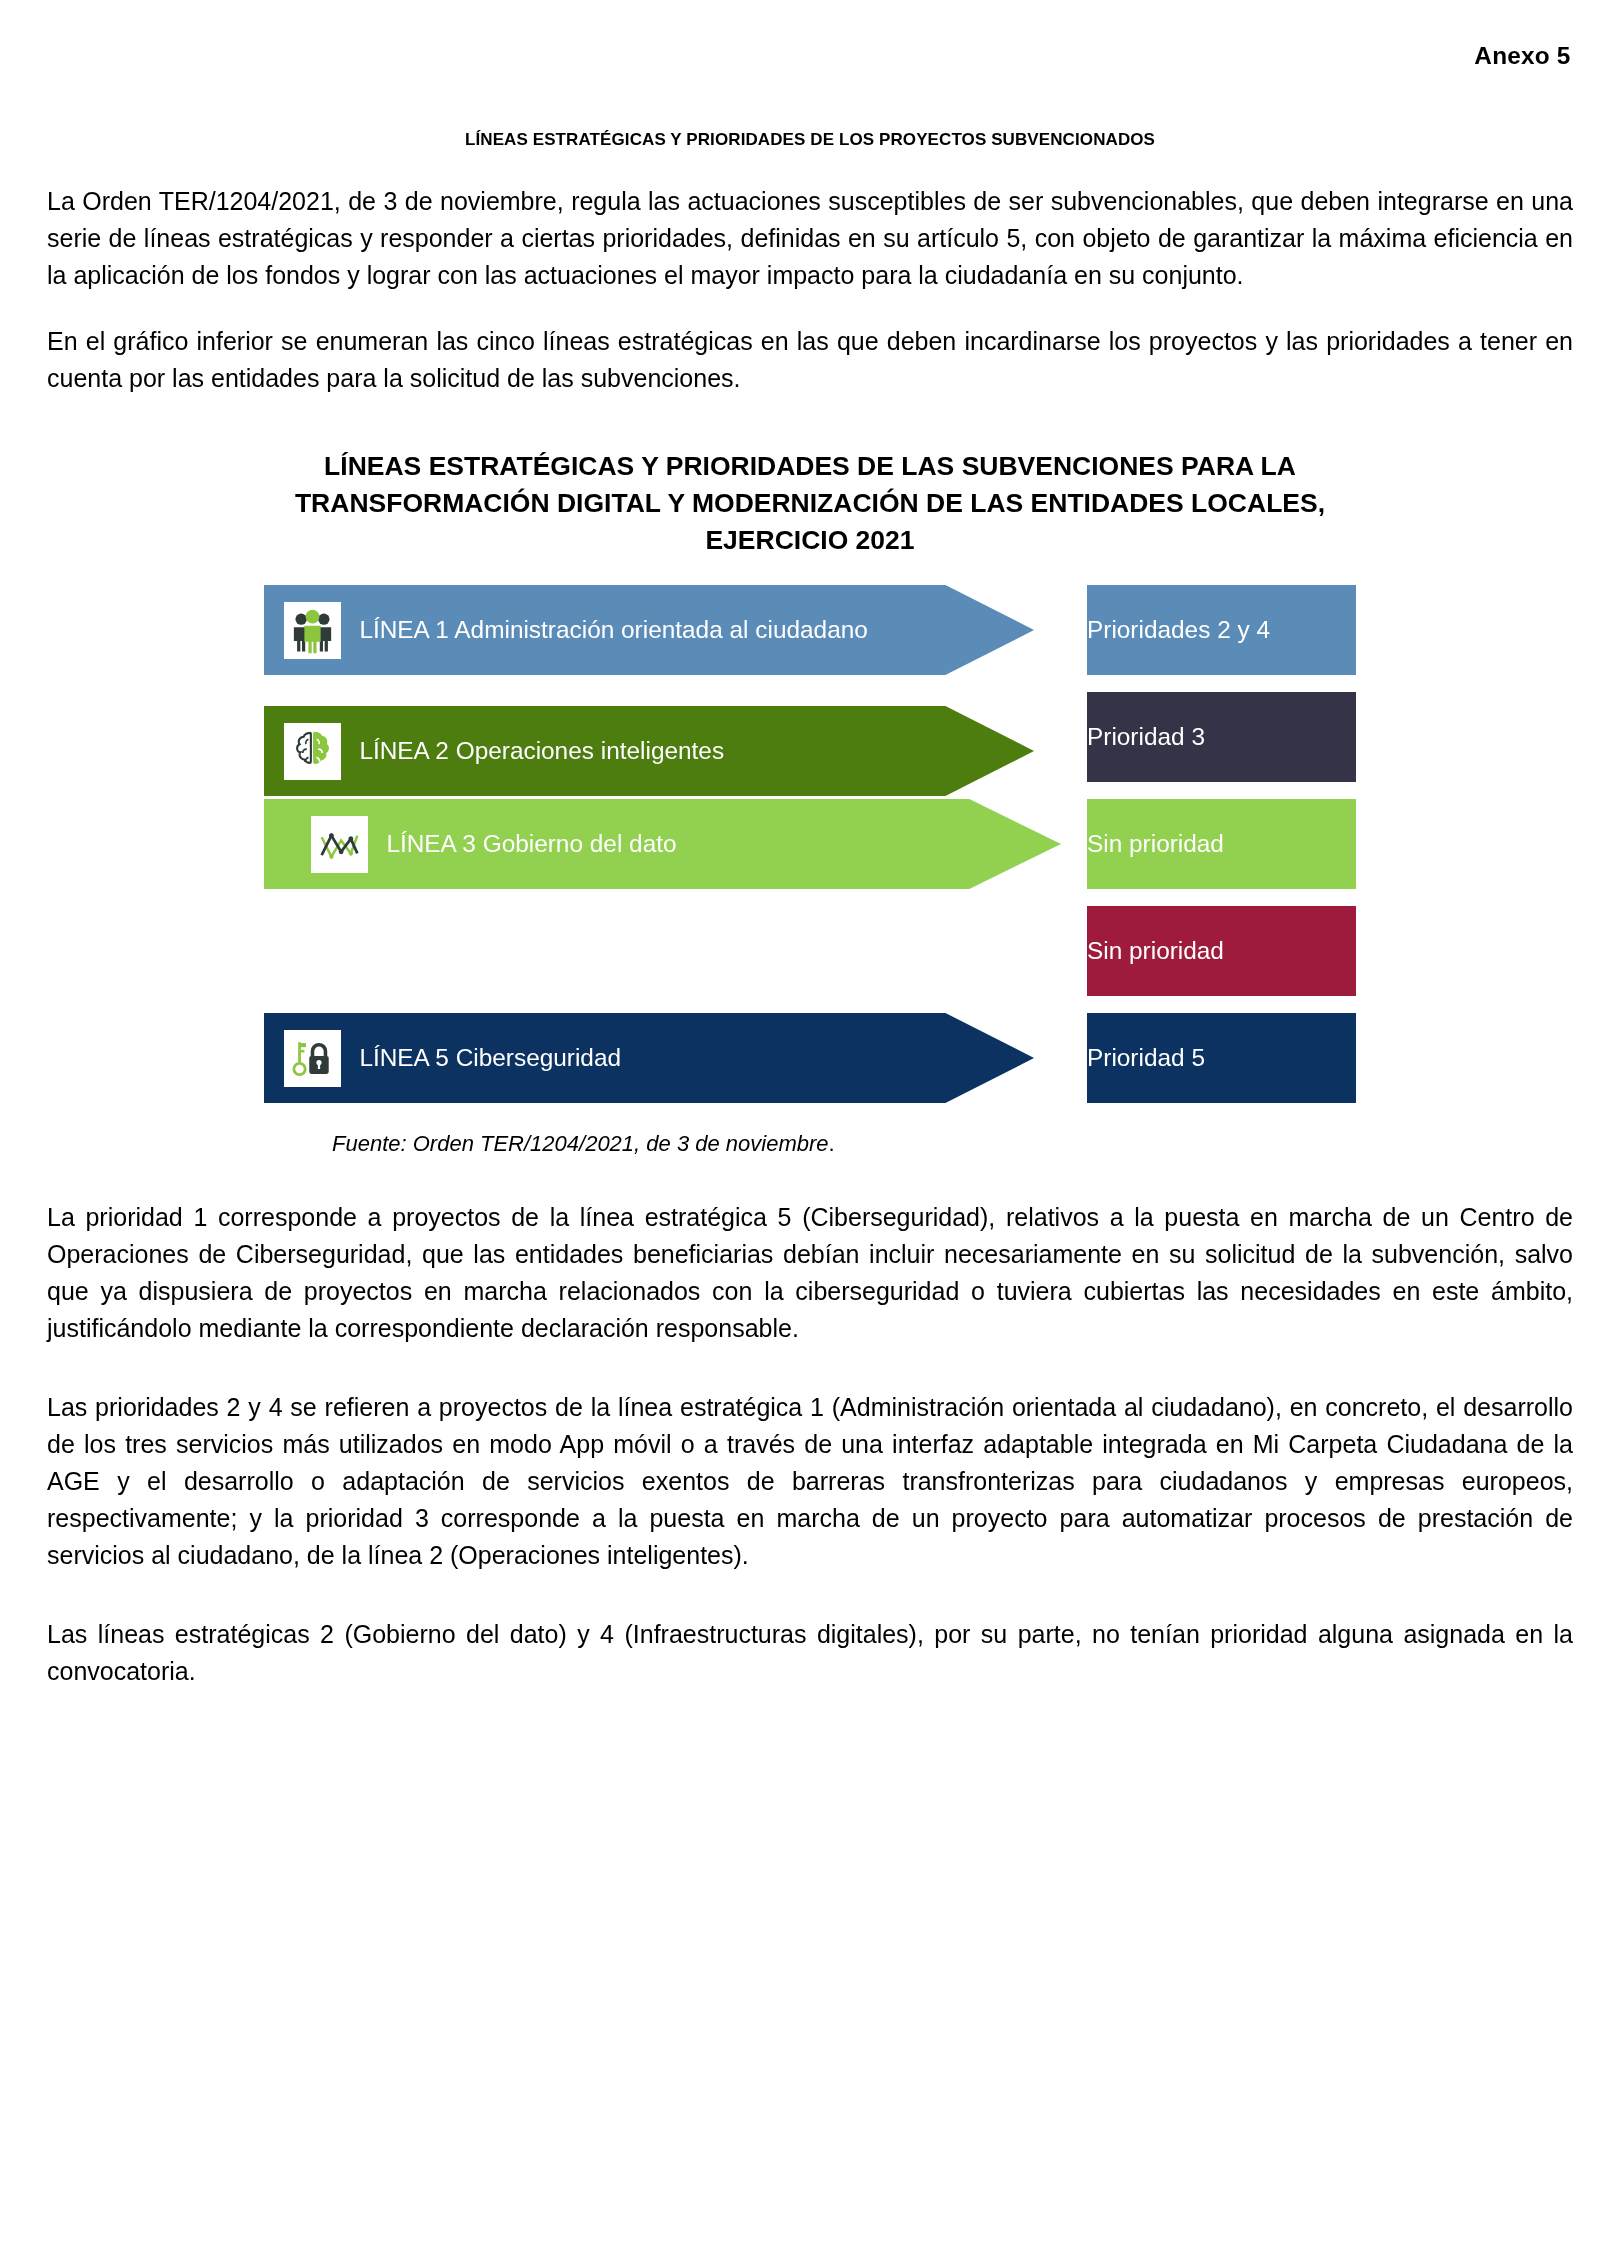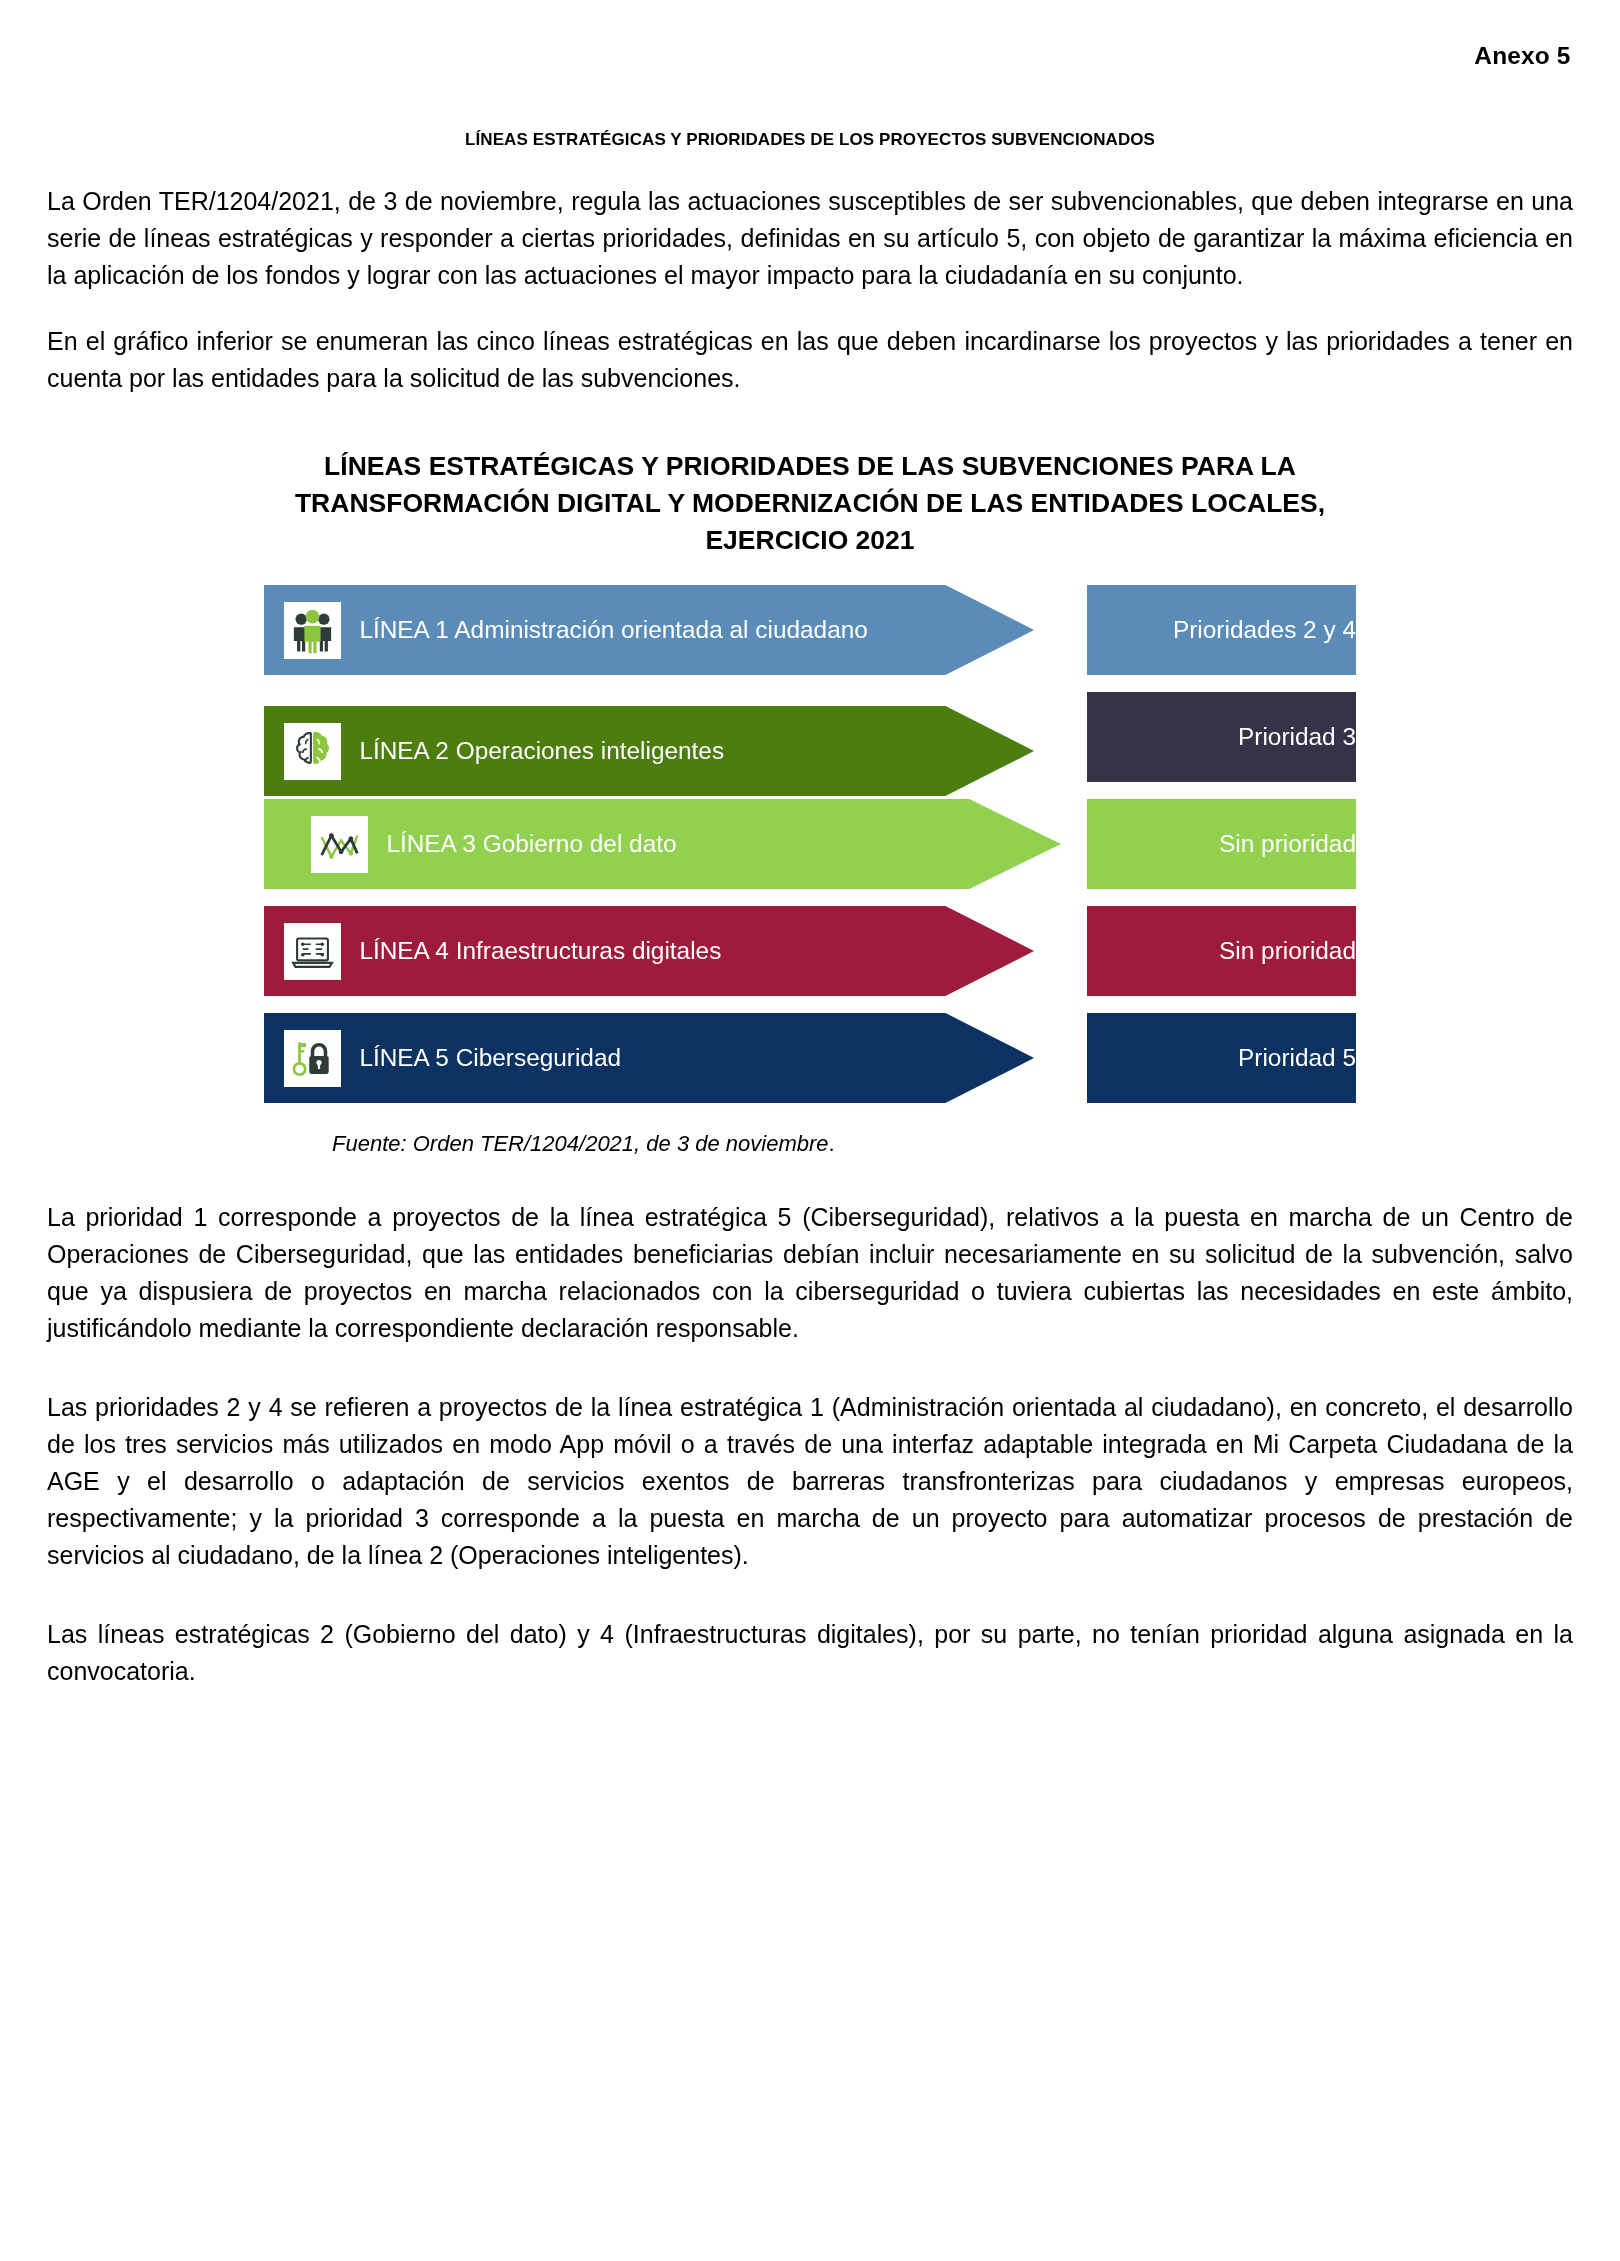--- a/index.html
+++ b/index.html
@@ -115,21 +115,21 @@
 
   
   .pbox {
     position: absolute;
     top: 0;
     left: 823px;
     width: 269px;
     height: 90px;
     display: flex;
     align-items: center;
-    justify-content: flex-end;
+    justify-content: flex-start;
     color: #ffffff;
     font-size: 24.4px;
   }
 
   .source {
     margin-top: 28px;
     margin-left: 285px;
     font-size: 22px;
     font-style: italic;
   }
@@ -211,35 +211,20 @@
             </svg>
           </span>
           <span class="label">LÍNEA 3 Gobierno del dato</span>
         </div>
         <div class="pbox" style="background:#92D050;">
           <span>Sin prioridad</span>
         </div>
       </div>
 
       <div class="drow">
-        <div class="arrow" style="background:#9E1B3C;">
-          <span class="ico">
-            <svg width="47" height="47" viewBox="0 0 58 58">
-              <rect x="10" y="13" width="38" height="27" rx="2" fill="none" stroke="#2E3B38" stroke-width="2.6"></rect>
-              <path d="M5 43h48l-3 5H8z" fill="none" stroke="#2E3B38" stroke-width="2.6"></path>
-              <path d="M17 20h10M17 26h7M17 32h10" stroke="#2E3B38" stroke-width="2" fill="none"></path>
-              <path d="M33 20h10M33 26h8M33 32h10" stroke="#2E3B38" stroke-width="2" fill="none"></path>
-              <circle cx="17" cy="20" r="2.2" fill="#2E3B38"></circle>
-              <circle cx="41" cy="20" r="2.2" fill="#2E3B38"></circle>
-              <circle cx="17" cy="33" r="2.2" fill="#2E3B38"></circle>
-              <circle cx="41" cy="33" r="2.2" fill="#2E3B38"></circle>
-            </svg>
-          </span>
-          <span class="label">LÍNEA 4 Infraestructuras digitales</span>
-        </div>
         <div class="pbox" style="background:#9E1B3C;">
           <span>Sin prioridad</span>
         </div>
       </div>
 
       <div class="drow">
         <div class="arrow" style="background:#0B3260;">
           <span class="ico">
             <svg width="47" height="47" viewBox="0 0 58 58">
               <path d="M13 9v26" stroke="#8CC63E" stroke-width="3.4" fill="none"></path>

